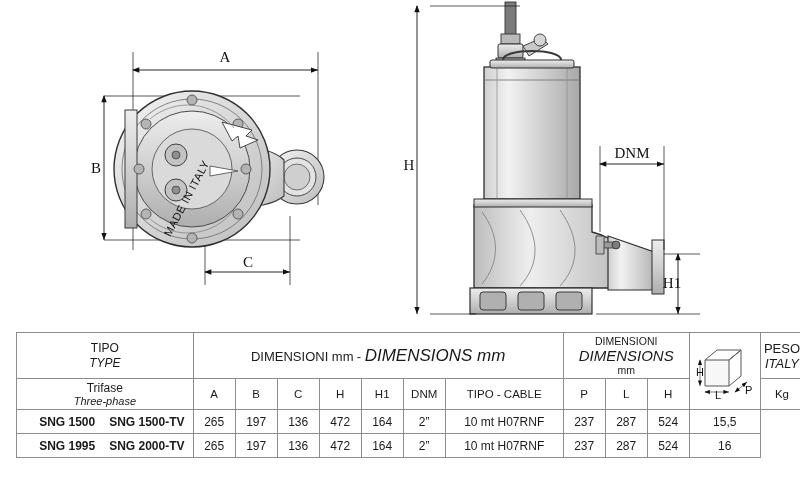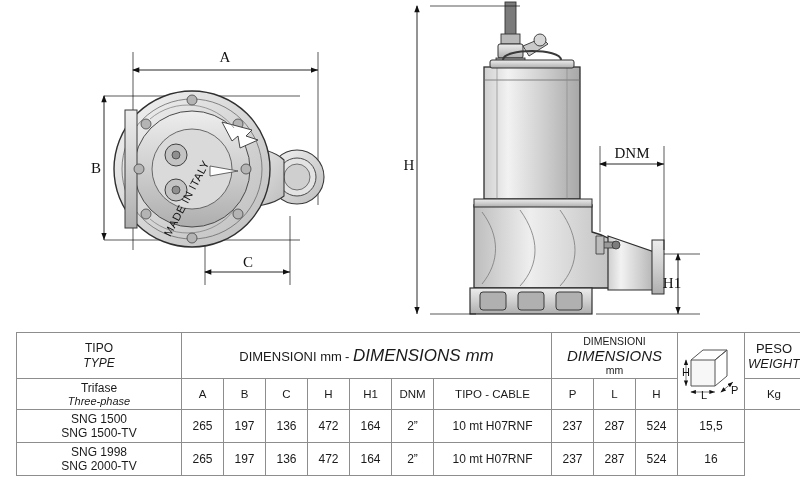--- a/index.html
+++ b/index.html
@@ -51,21 +51,21 @@
     background: #ffffff;
   }
   .hdr-row td { height: 40px; }
   .sub-row td { height: 30px; }
   .data-row td { height: 24px; font-size: 12px; }
   .row-alt td { background: #f1f1f1; }
 
   .tipo-cell { font-size: 12px; line-height: 1.25; }
   .ital { font-style: italic; }
   .type-name { text-align: left; padding-left: 14px; font-weight: bold; font-size: 12.5px; }
-  .type-name span { display: inline-block; }
+  .type-name span { display: inline-block; font-weight: bold; }
   .type-name .t1 { width: 84px; }
 
   .box-cell { padding: 0; }
   .box-wrap {
     width: 100%; height: 100%;
     display: flex; align-items: center; justify-content: center;
   }
 </style>
 </head>
 <body>
@@ -264,21 +264,21 @@
               <line x1="40" y1="50" x2="52" y2="40" marker-start="url(#arrE)" marker-end="url(#arrS)"></line>
             </g>
             <text class="dimtext-small" x="1" y="34" font-size="8">H</text>
             <text class="dimtext-small" x="20" y="57" font-size="8">L</text>
             <text class="dimtext-small" x="50" y="52" font-size="8">P</text>
           </svg>
         </div>
       </td>
       <td rowspan="1">
         <div style="font-size:13px">PESO</div>
-        <div class="ital" style="font-size:13px">WEIGHT</div>
+        <div class="ital" style="font-size:13px">ITALY</div>
       </td>
     </tr>
 
     <tr class="sub-row">
       <td colspan="2">
         <div style="font-size:12px">Trifase</div>
         <div class="ital" style="font-size:11px">Three-phase</div>
       </td>
       <td style="width:42px">A</td>
       <td style="width:42px">B</td>
@@ -307,21 +307,21 @@
       <td>2”</td>
       <td>10 mt H07RNF</td>
       <td>237</td>
       <td>287</td>
       <td>524</td>
       <td>15,5</td>
     </tr>
 
     <tr class="data-row row-alt">
       <td colspan="2" class="type-name">
-        <span class="t1">SNG 1998</span><span>SNG 2000-TV</span>
+        <span class="t1">SNG 1995</span><span>SNG 2000-TV</span>
       </td>
       <td>265</td>
       <td>197</td>
       <td>136</td>
       <td>472</td>
       <td>164</td>
       <td>2”</td>
       <td>10 mt H07RNF</td>
       <td>237</td>
       <td>287</td>

